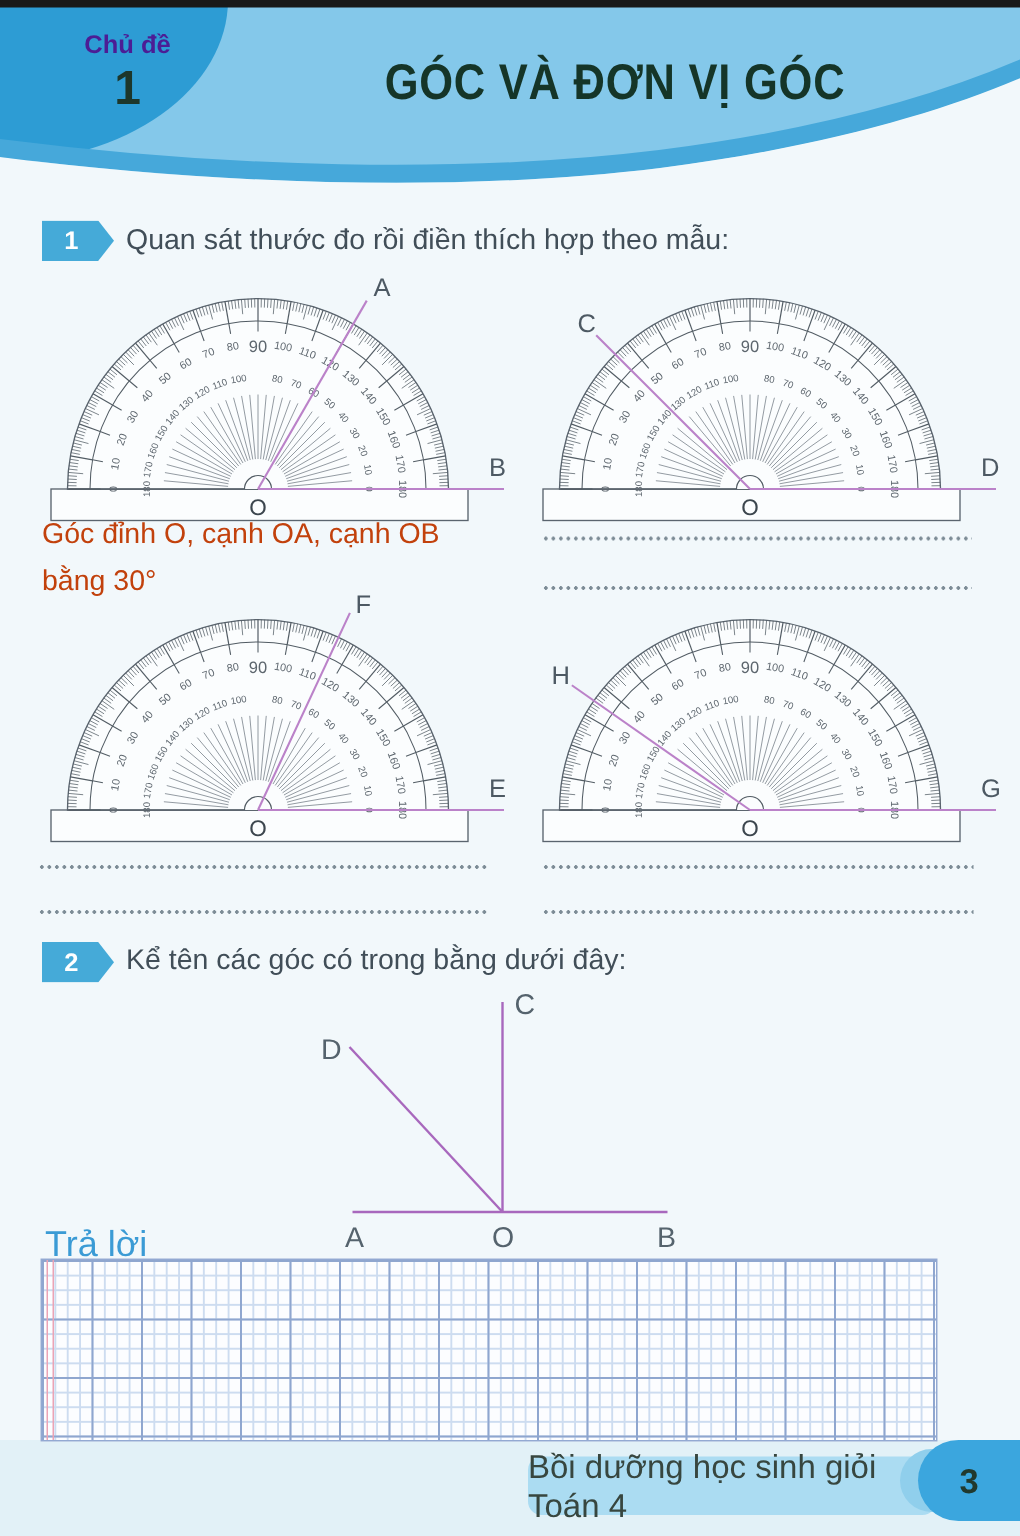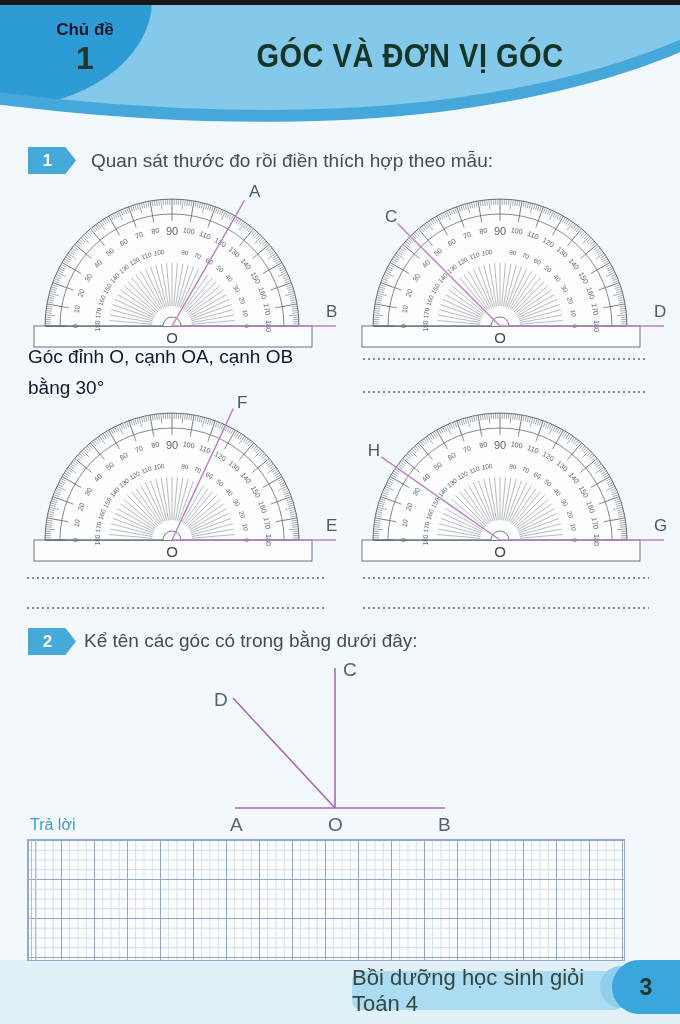--- a/index.html
+++ b/index.html
@@ -15,47 +15,47 @@
   .header{position:absolute;left:0;top:0;width:680px;height:122px;background:var(--header-light,#84c8ea);}
   .corner-panel{
     position:absolute;left:0;top:0;width:152px;height:108px;
     background:var(--header-dark,#2d9cd4);
     border-radius:0 0 100% 0;
   }
   .wave{position:absolute;left:0;top:0;width:680px;height:132px;pointer-events:none;}
   .wave .stripe{fill:none;stroke:var(--stripe,#46a8da);stroke-width:12;}
   .wave .paper-fill{fill:var(--paper,#f2f8fb);}
   .topic-label{position:absolute;left:30px;top:20px;width:110px;text-align:center;
-    font-size:17px;font-weight:bold;color:#0f172a;}
+    font-size:17px;font-weight:bold;color:#4c1d95;}
   .topic-number{position:absolute;left:30px;top:40px;width:110px;text-align:center;
     font-size:32px;font-weight:bold;color:#1d372b;}
   .page-title{position:absolute;left:165px;right:25px;top:40px;text-align:center;
     font-size:29px;font-weight:bold;color:var(--title-ink,#153528);
     letter-spacing:.5px;transform:scaleY(1.15);}
   
   .ex-badge{position:absolute;width:48px;height:27px;background:var(--badge,#45aad8);
     clip-path:polygon(0 0,78% 0,100% 50%,78% 100%,0 100%);
     color:#fff;font-weight:bold;font-size:17px;
     display:flex;align-items:center;justify-content:center;padding-right:9px;box-sizing:border-box;}
   .ex-prompt{position:absolute;font-size:19px;color:#414e58;}
   .sample-text{position:absolute;left:28px;top:341px;width:310px;
-    font-size:19px;line-height:31px;color:#0f172a;}
+    font-size:19px;line-height:31px;color:#c2410c;}
   .dotted{position:absolute;height:4px;
     background-image:radial-gradient(circle at 2px 2px,#7d8c96 1.1px,transparent 1.3px);
     background-size:5px 4px;background-repeat:repeat-x;}
   
   .protractor{position:absolute;width:322px;height:178px;}
   .protractor svg{width:100%;height:100%;display:block;}
   
   .figure{position:absolute;left:180px;top:656px;width:320px;height:180px;}
   .figure svg{width:100%;height:100%;display:block;}
   .fig-line{stroke:var(--figure-purple,#a868bd);stroke-width:1.6;}
   .fig-label{font-size:19px;fill:#55636d;}
   
-  .answer-label{position:absolute;left:30px;top:816px;font-size:16px;color:var(--answer-blue,#3b9bd5);}
+  .answer-label{position:absolute;left:30px;top:816px;font-size:24px;color:var(--answer-blue,#3b9bd5);}
   .grid-paper{position:absolute;left:27px;top:839px;width:596px;height:120px;
     background-color:#fcfdff;
     border:1px solid #93a9d2;
     background-image:
       linear-gradient(to right,#8fa6cf 1px,transparent 1px),
       linear-gradient(to bottom,#8fa6cf 1px,transparent 1px),
       linear-gradient(to right,#cddcf0 1px,transparent 1px),
       linear-gradient(to bottom,#cddcf0 1px,transparent 1px);
     background-size:33px 100%,100% 39px,8.25px 100%,100% 9.75px;}
   .grid-margin{position:absolute;left:3px;top:0;bottom:0;width:3px;
@@ -86,21 +86,21 @@
     </svg>
     <div class="topic-label">Chủ đề</div>
     <div class="topic-number">1</div>
     <div class="page-title">GÓC VÀ ĐƠN VỊ GÓC</div>
   </div>
   <div class="scan-top"></div>
 
   <div class="ex-badge" style="left:28px;top:147px;">
     <span>1</span>
   </div>
-  <div class="ex-prompt" style="left:91px;top:150px;">Quan sát thước đo rồi điền thích hợp theo mẫu:</div>
+  <div class="ex-prompt" style="left:84px;top:150px;">Quan sát thước đo rồi điền thích hợp theo mẫu:</div>
 
   <div class="protractor" style="left:22px;top:180px;">
       <svg class="protractor-svg" viewBox="0 0 322 178">
         <rect x="12" y="146" width="278" height="21" fill="#fbfdfe" stroke="#5a646e" stroke-width="0.9"></rect>
         <path d="M 23 146 A 127 127 0 0 1 277 146 Z" fill="#fbfdfe" stroke="#5a646e" stroke-width="0.9"></path>
         <path d="M 38 146 A 112 112 0 0 1 262 146" fill="none" stroke="#525c64" stroke-width="0.7"></path>
         <line x1="24" y1="146" x2="276" y2="146" stroke="#525c64" stroke-width="0.6"></line>
         <line x1="262" y1="146" x2="277" y2="146" stroke="#525c64" stroke-width="0.8"></line>
         <line x1="255" y1="146" x2="262" y2="146" stroke="#525c64" stroke-width="0.7"></line>
         <line x1="270.98157111392334" y1="143.8882588210887" x2="276.9806572848617" y2="143.78354438246498" stroke="#525c64" stroke-width="0.5"></line>

